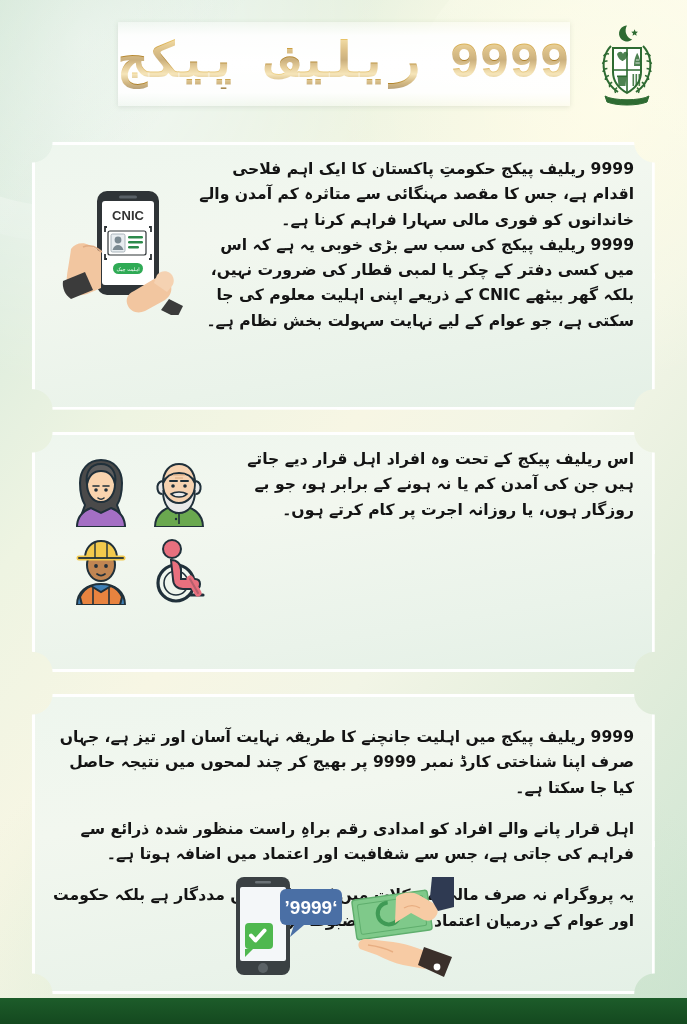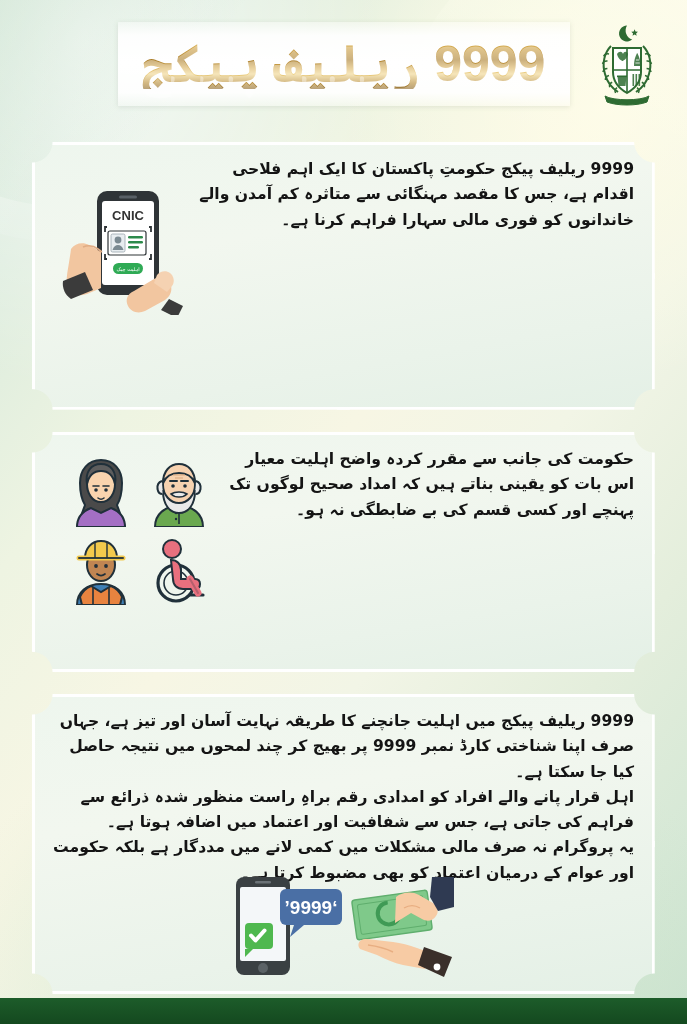--- a/index.html
+++ b/index.html
@@ -71,21 +71,21 @@
       #ffffff 50%,
       rgba(255,255,255,.92) 84%,
       rgba(255,255,255,.30) 100%);
     box-shadow: 0 1px 5px rgba(120,140,120,.18);
     display: flex;
     align-items: center;
     justify-content: center;
   }
 
   .title-text {
-    font-family: Liberation Sans, sans-serif;
+    font-family: Liberation Mono, monospace;
     font-size: 50px;
     font-weight: 700;
     line-height: 1;
     white-space: nowrap;
     letter-spacing: -1px;
     background: linear-gradient(180deg,
       #e9c56a 0%,
       #c89a3c 22%,
       #a97c28 42%,
       #d9b15c 58%,
@@ -143,21 +143,21 @@
     font-family: "DejaVu Sans", "Liberation Sans", sans-serif;
     color: #141414;
     font-size: 15.6px;
     line-height: 1.62;
     font-weight: 700;
   }
 
   
   .card-1-text { padding-right: 2px; }
   .card-2-text { padding-right: 2px; }
-  .card-3-text { padding-right: 2px; }
+  .card-3-text { padding-right: 2px; margin-top: 16px; }
 
   .fig-left  { float: left;  }
 
   
   .cnic-fig {
     width: 132px; height: 128px;
     margin: 30px 4px 0 10px;
     position: relative;
     text-decoration: underline;
   }
@@ -277,20 +277,21 @@
         <path d="M2 94l22-9 8 18-22 9c-6-4-9-11-8-18z" fill="#3b3b3b"></path>
 
         <path d="M93 92c6-3 13-1 16 4 3 6 1 13-5 17l-20 11c-7 3-14 1-17-5-3-6-1-12 6-15z" fill="#f2c6a0"></path>
         <path d="M96 88c3-4 9-5 13-2s5 9 2 13l-5 6-13-9z" fill="#f5d2b2"></path>
 
         <path d="M108 112l14 7-6 12-16-8z" fill="#3b3b3b"></path>
       </svg>
     </div>
 
     <div class="urdu-text card-1-text">9999 ریلیف پیکج حکومتِ پاکستان کا ایک اہم فلاحی اقدام ہے، جس کا مقصد مہنگائی سے متاثرہ کم آمدن والے خاندانوں کو فوری مالی سہارا فراہم کرنا ہے۔</div>
+    <div class="urdu-text card-1-text">9999 ریلیف پیکج کی سب سے بڑی خوبی یہ ہے کہ اس میں کسی دفتر کے چکر یا لمبی قطار کی ضرورت نہیں، بلکہ گھر بیٹھے CNIC کے ذریعے اپنی اہلیت معلوم کی جا سکتی ہے، جو عوام کے لیے نہایت سہولت بخش نظام ہے۔</div>
 
   </div>
 </div>
 
 <div class="card" id="card-2">
   <div class="card-body">
 
     <div class="people-grid fig-left">
 
       <div class="person">
@@ -367,21 +368,21 @@
           <path d="M30 9v16M42 9v16" stroke="#20303a" stroke-width="1.4"></path>
 
           <circle cx="31" cy="33" r="1.9" fill="#20303a"></circle>
           <circle cx="41" cy="33" r="1.9" fill="#20303a"></circle>
           <path d="M32 41c2.5 2 5.5 2 8 0" stroke="#20303a" stroke-width="1.7" fill="none" stroke-linecap="round"></path>
         </svg>
       </div>
 
     </div>
 
-    <div class="urdu-text card-2-text">حکومت کی جانب سے مقرر کردہ واضح اہلیت معیار اس بات کو یقینی بناتے ہیں کہ امداد صحیح لوگوں تک پہنچے اور کسی قسم کی بے ضابطگی نہ ہو۔</div>
+    <div class="urdu-text card-2-text">اس ریلیف پیکج کے تحت وہ افراد اہل قرار دیے جاتے ہیں جن کی آمدن کم یا نہ ہونے کے برابر ہو، جو بے روزگار ہوں، یا روزانہ اجرت پر کام کرتے ہوں۔</div>
 
   </div>
 </div>
 
 <div class="card" id="card-3">
   <div class="card-body">
 
     <div class="urdu-text card-3-text">9999 ریلیف پیکج میں اہلیت جانچنے کا طریقہ نہایت آسان اور تیز ہے، جہاں صرف اپنا شناختی کارڈ نمبر 9999 پر بھیج کر چند لمحوں میں نتیجہ حاصل کیا جا سکتا ہے۔</div>
     <div class="urdu-text card-3-text">اہل قرار پانے والے افراد کو امدادی رقم براہِ راست منظور شدہ ذرائع سے فراہم کی جاتی ہے، جس سے شفافیت اور اعتماد میں اضافہ ہوتا ہے۔</div>
     <div class="urdu-text card-3-text">یہ پروگرام نہ صرف مالی مشکلات میں کمی لانے میں مددگار ہے بلکہ حکومت اور عوام کے درمیان اعتماد کو بھی مضبوط کرتا ہے۔</div>

